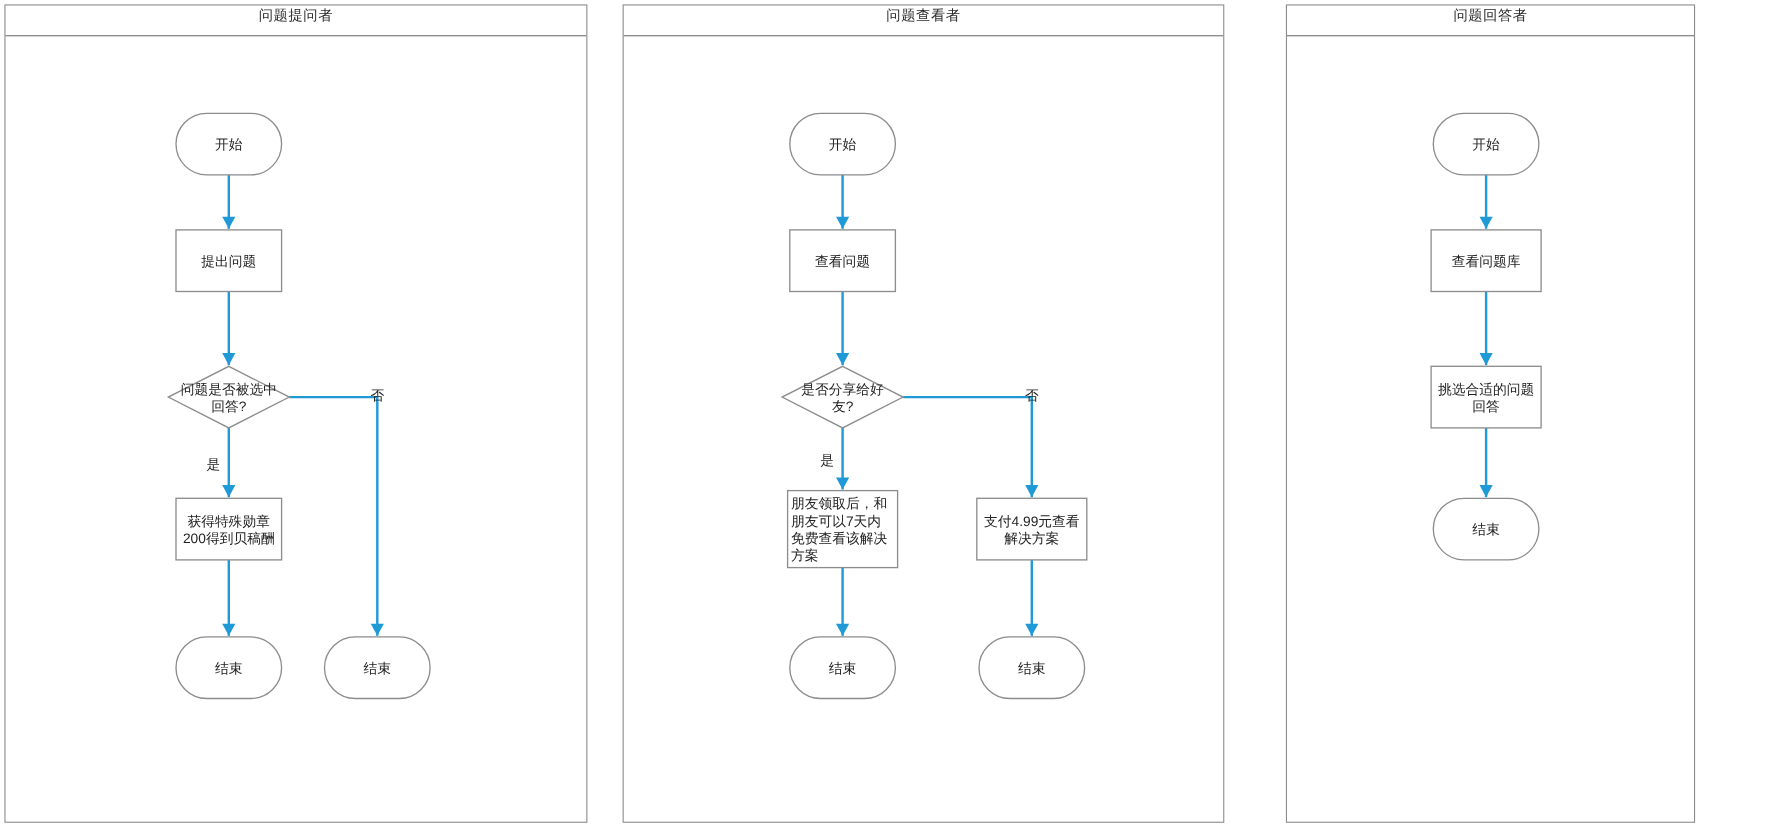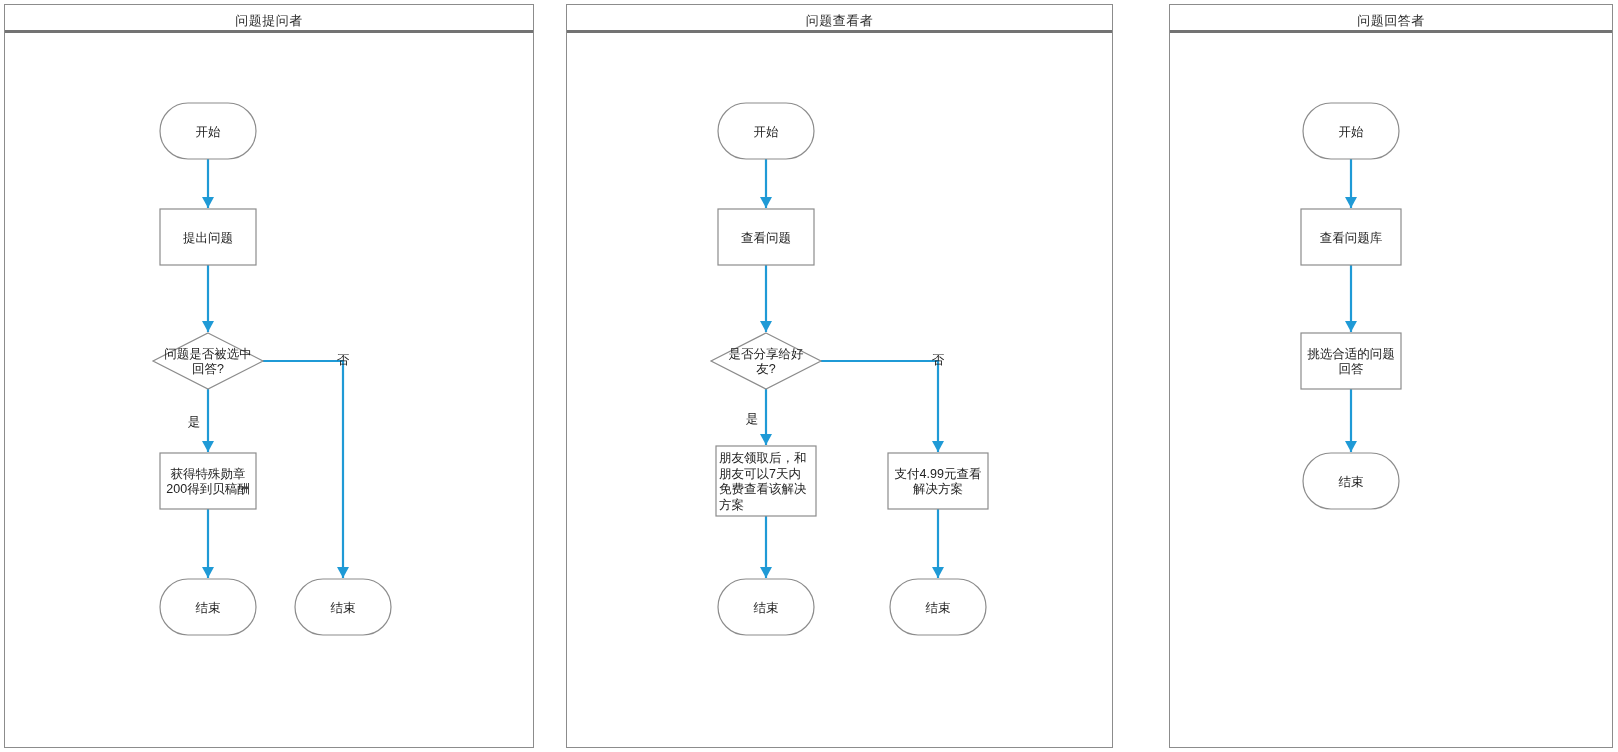--- a/index.html
+++ b/index.html
@@ -22,23 +22,23 @@
   .lane {
     position: absolute;
     top: 4px;
     height: 744px;
     border: 1px solid #8c8c8c;
     box-sizing: border-box;
     background: #ffffff;
   }
   .lane-header {
     height: 28px;
-    border-bottom: 3px solid #737373;
+    border-bottom: 1px solid #737373;
     display: flex;
-    align-items: flex-end;
+    align-items: flex-start;
     justify-content: center;
     box-sizing: border-box;
   }
   .lane-title {
     font-size: 13px;
     color: #2b2b2b;
     letter-spacing: 0.5px;
   }
   .lane-body {
     position: relative;
@@ -199,21 +199,21 @@
             <rect x="151" y="546" width="96" height="56" rx="28" ry="28" class="node-shape"></rect>
             <text x="199" y="578.5" class="node-text center">结束</text>
           </g>
           <g>
             <rect x="323" y="546" width="96" height="56" rx="28" ry="28" class="node-shape"></rect>
             <text x="371" y="578.5" class="node-text center">结束</text>
           </g>
         </svg>
       </div>
     </div>
-    <div class="lane" style="left: 1169px; width: 444px;">
+    <div class="lane" style="left: 1169px; width: 372px;">
       <div class="lane-header">
         <span class="lane-title">问题回答者</span>
       </div>
       <div class="lane-body">
         <svg class="flow" width="444" height="714">
           <g>
             <path d="M 181 126 L 181 175" class="edge-line"></path>
             <polygon points="175,164 187,164 181,175" class="arrow-head"></polygon>
           </g>
           <g>

